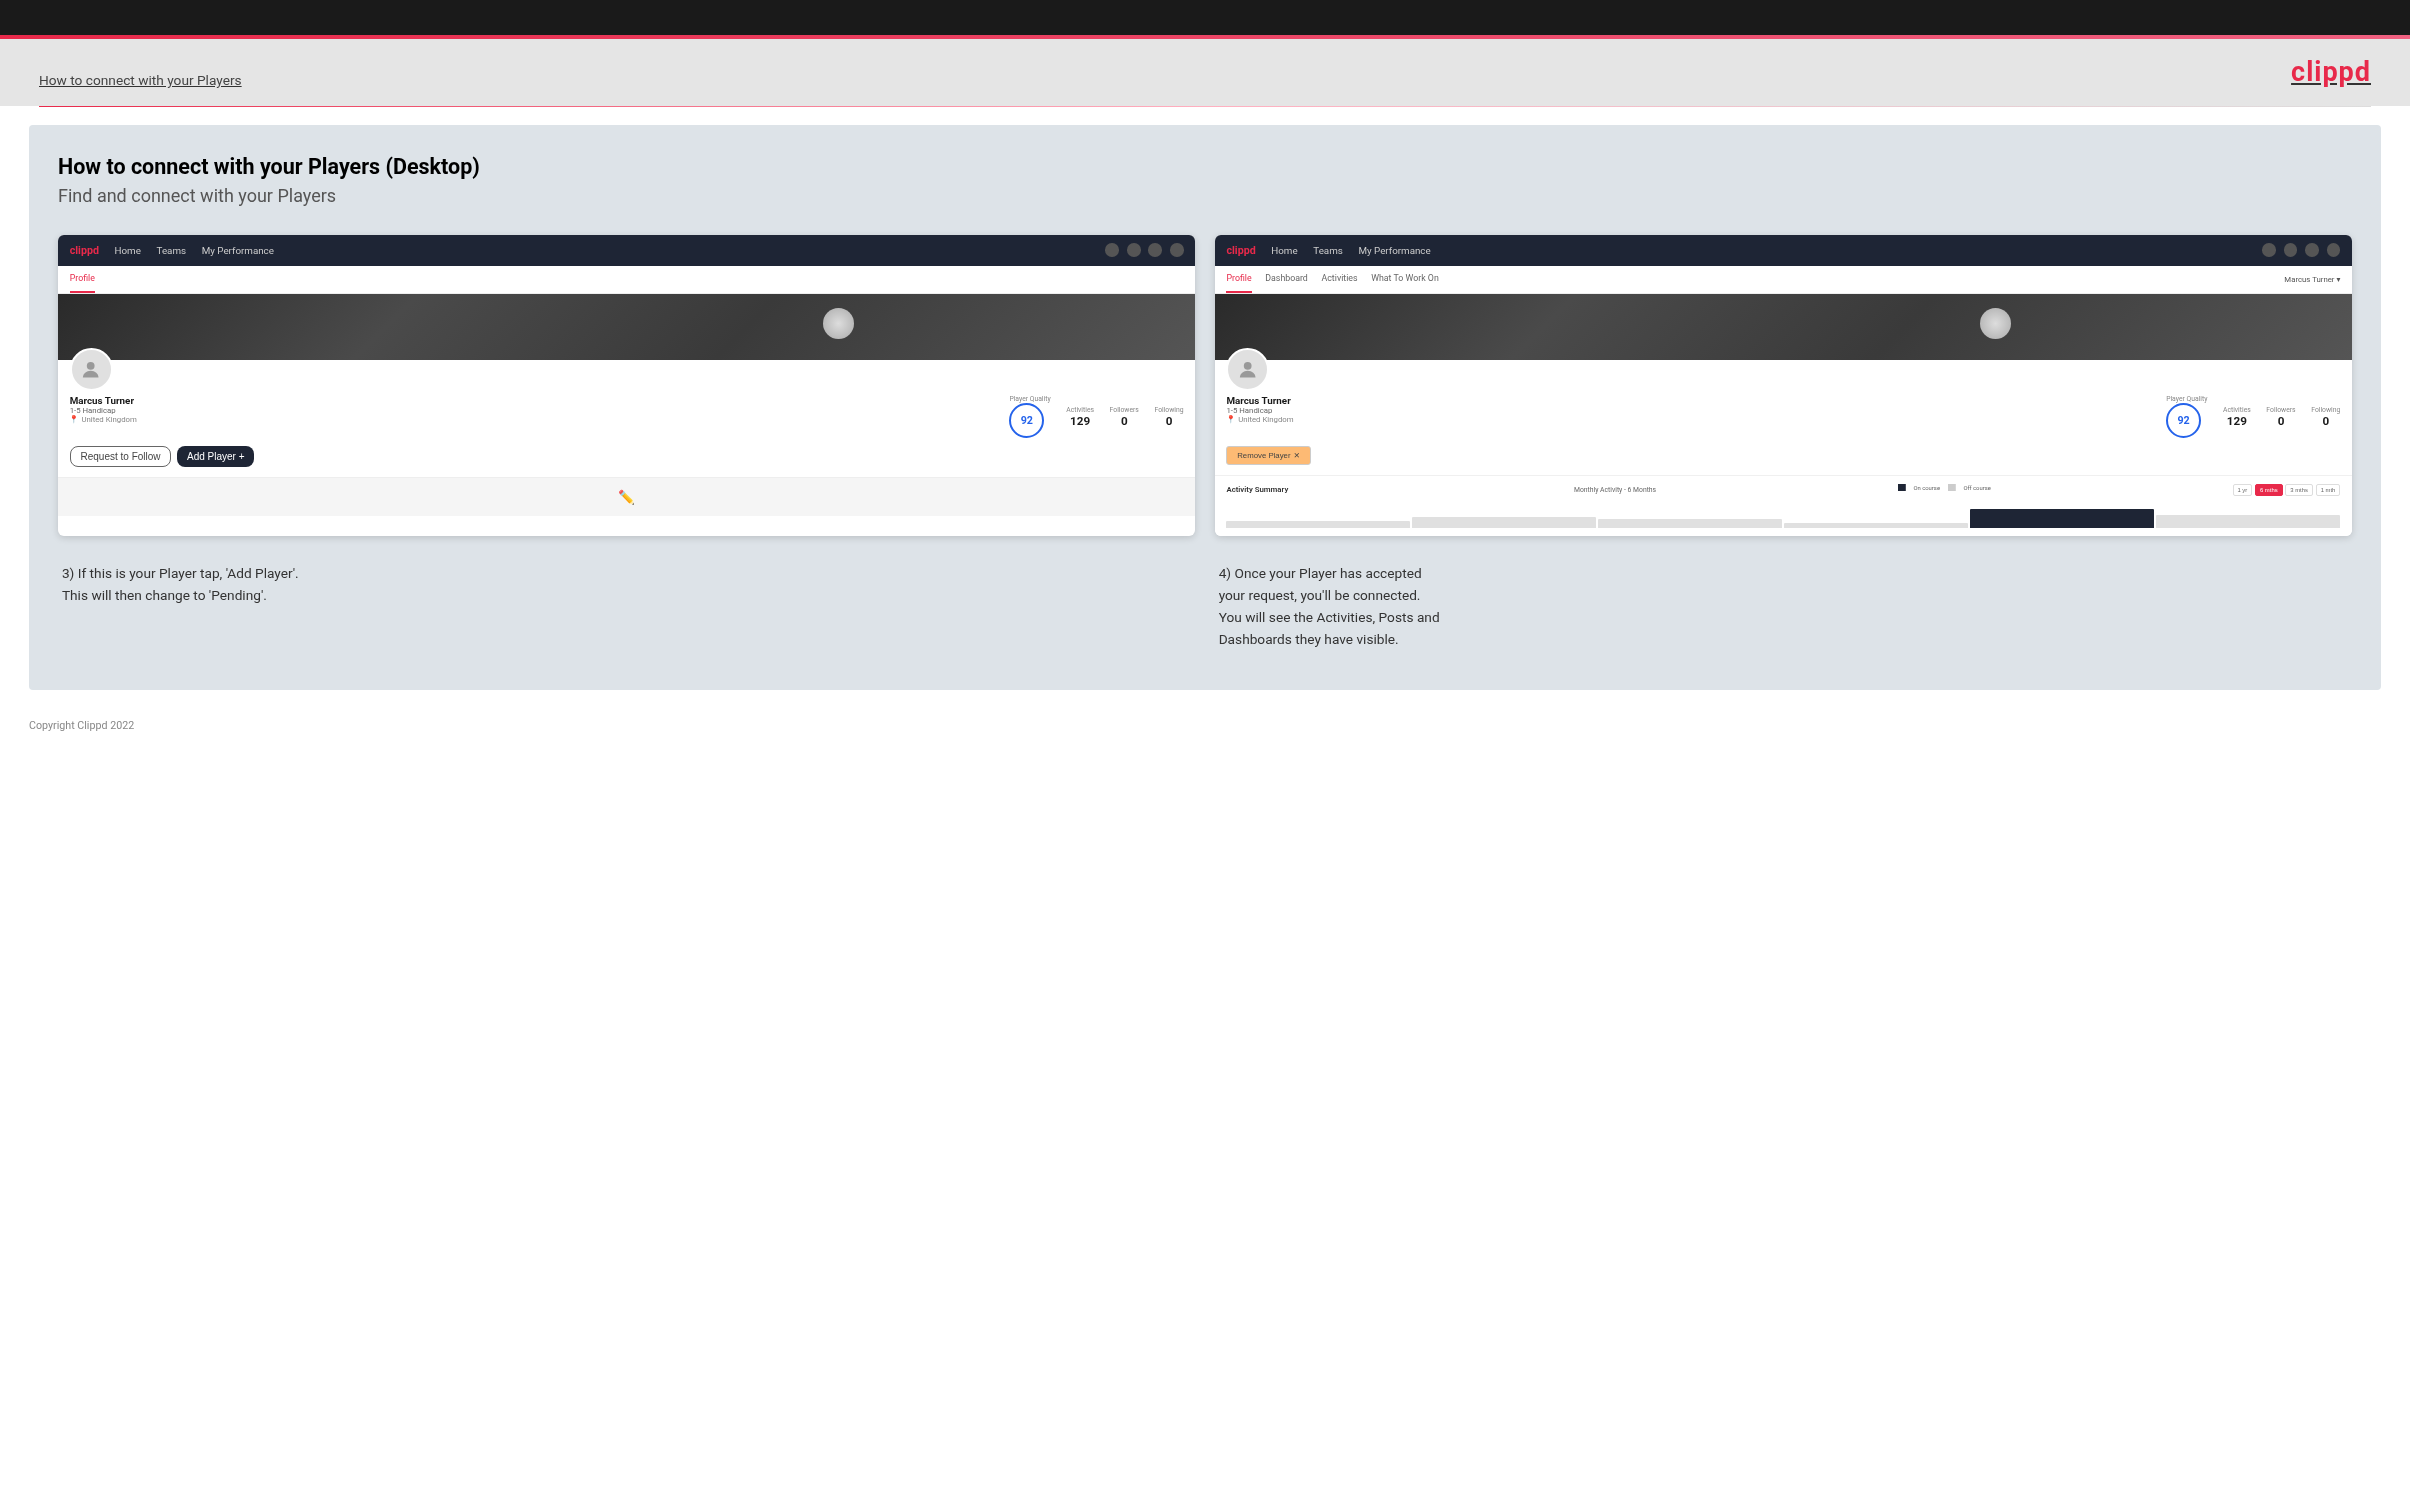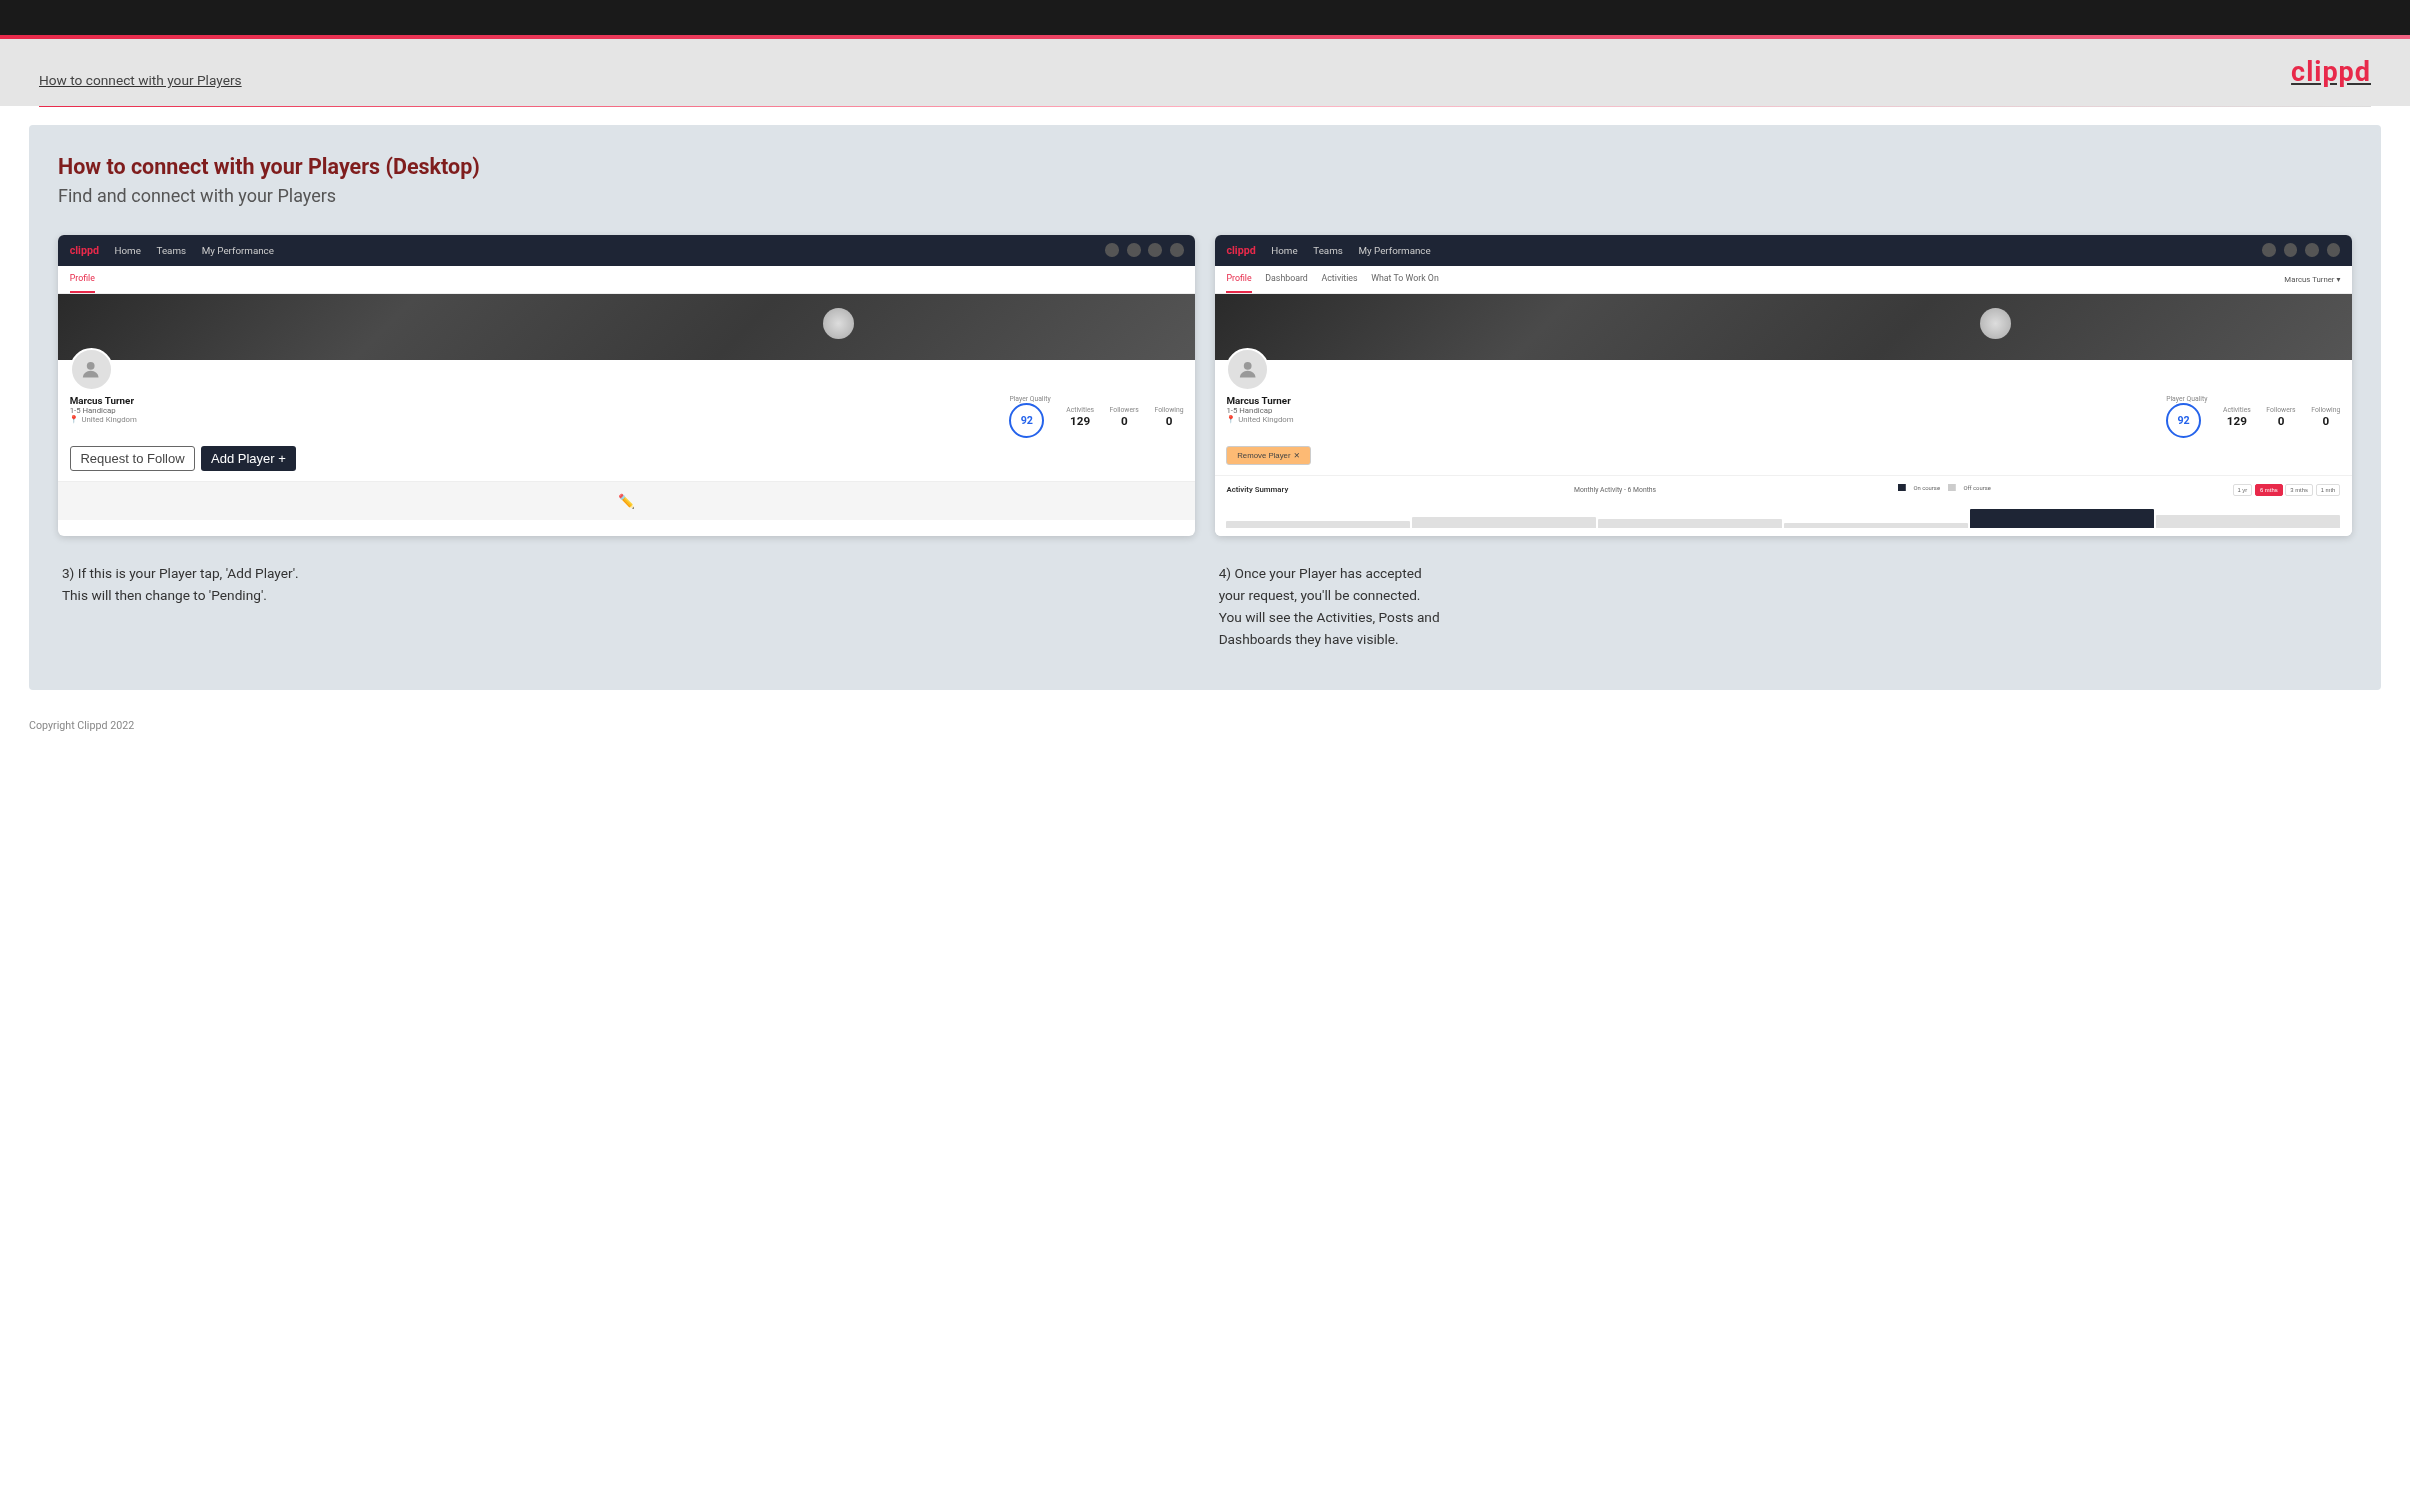--- a/index.html
+++ b/index.html
@@ -49,21 +49,21 @@
     
     .main-content {
       background: #dde3e8;
       margin: 17.6px 29px;
       padding: 29px 29px 39px 29px;
       border-radius: 3.9px;
     }
     .page-heading {
       font-size: 21.5px;
       font-weight: 700;
-      color: #7f1d1d;
+      color: #000000;
       margin-bottom: 5.9px;
     }
     .page-subheading {
       font-size: 18px;
       color: #555;
       margin-bottom: 29px;
     }
 
     
     .screenshots-row {
@@ -225,23 +225,23 @@
       color: #2563eb;
     }
 
     
     .mock-buttons {
       display: flex;
       gap: 5.9px;
       margin-top: 7.8px;
     }
     .mock-btn {
-      font-size: 13px;
+      font-size: 10px;
       padding: 3.9px 9.8px;
-      border-radius: 3px;
+      border-radius: 8px;
       cursor: pointer;
       font-weight: 500;
     }
     .mock-btn-outline {
       border: 1px solid #666;
       background: transparent;
       color: #444;
     }
     .mock-btn-primary {
       background: #1e2535;

